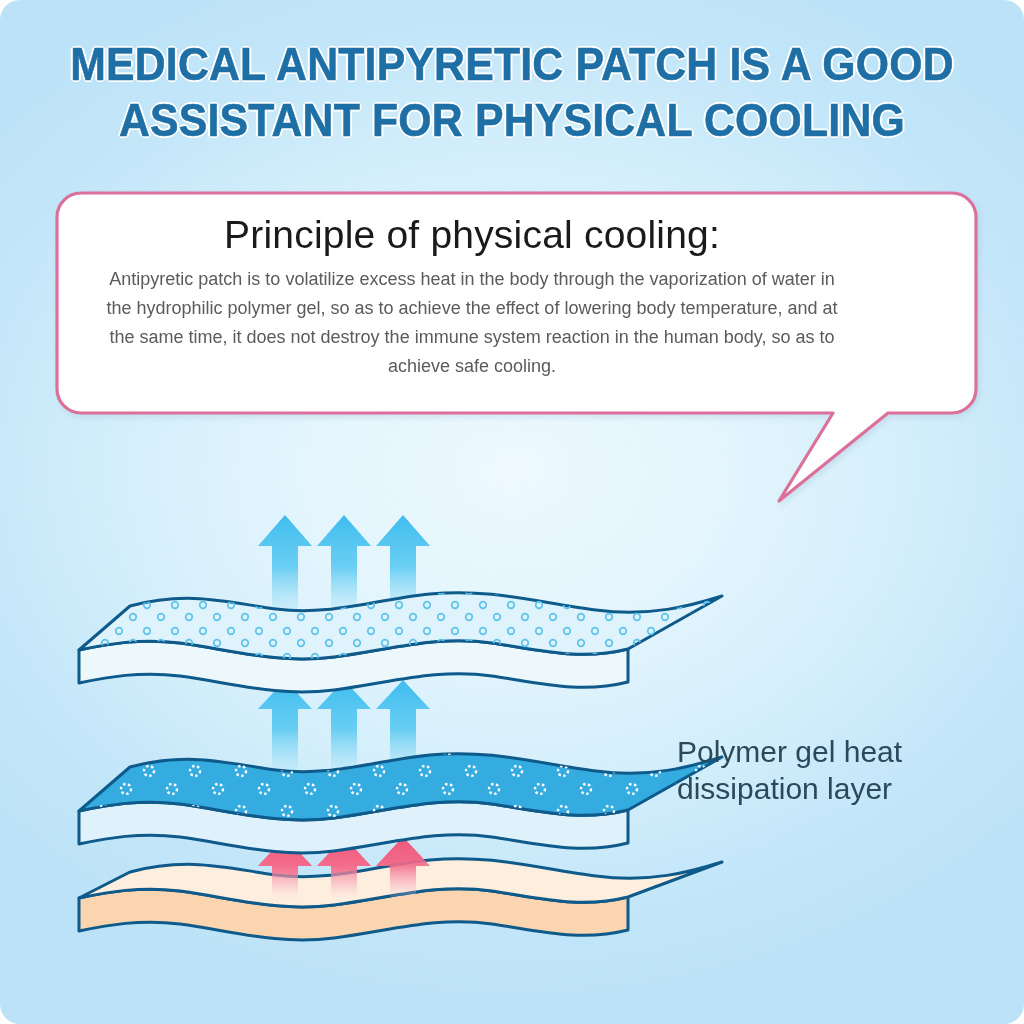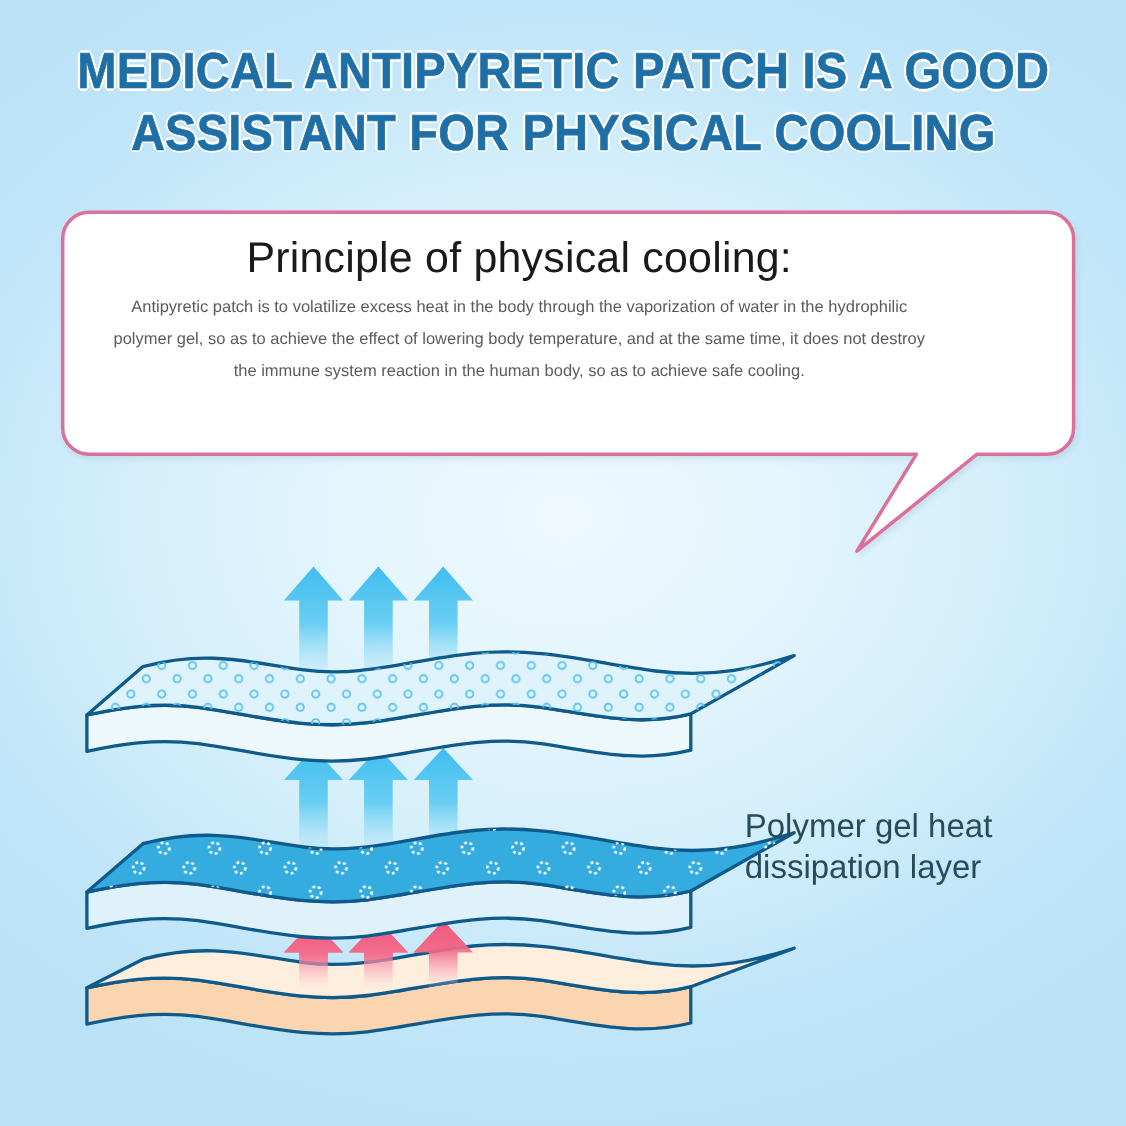--- a/index.html
+++ b/index.html
@@ -18,20 +18,21 @@
     width: 1024px;
     height: 1024px;
     background:
       radial-gradient(ellipse 70% 55% at 50% 46%,
         #EDF9FE 0%,
         #E4F5FD 28%,
         #D4EFFB 55%,
         #C3E6F9 78%,
         #BBE2F7 100%);
     overflow: hidden;
+    border-radius: 20px;
   }
 
   
   .title-block {
     position: absolute;
     left: 0;
     top: 36px;
     width: 1024px;
     text-align: center;
     pointer-events: none;
@@ -81,21 +82,21 @@
     font-family: "Liberation Sans", sans-serif;
     font-size: 39px;
     line-height: 48px;
     font-weight: normal;
     color: #1A1A1A;
     margin: 0 0 6px 0;
     letter-spacing: 0.2px;
   }
   .bubble-body {
     font-family: "Liberation Sans", sans-serif;
-    font-size: 15px;
+    font-size: 18px;
     line-height: 29px;
     color: #5B5B5B;
     margin: 0;
     padding: 0 10px;
   }
 
   
   #diagram {
     position: absolute;
     left: 0;

